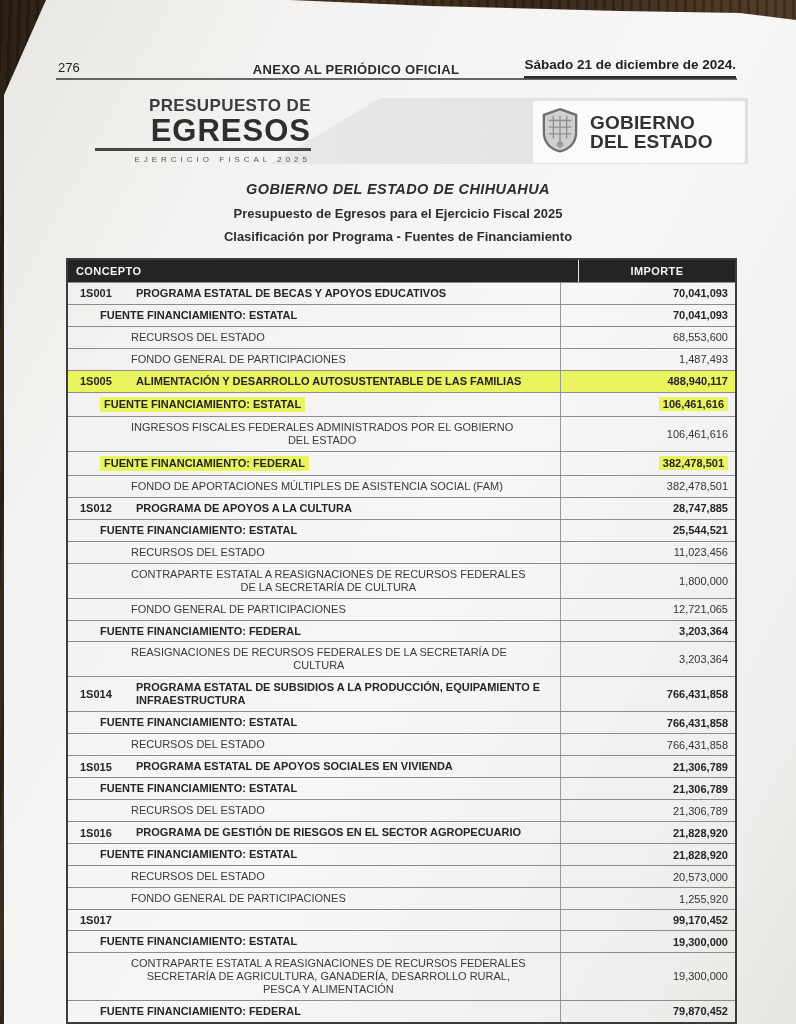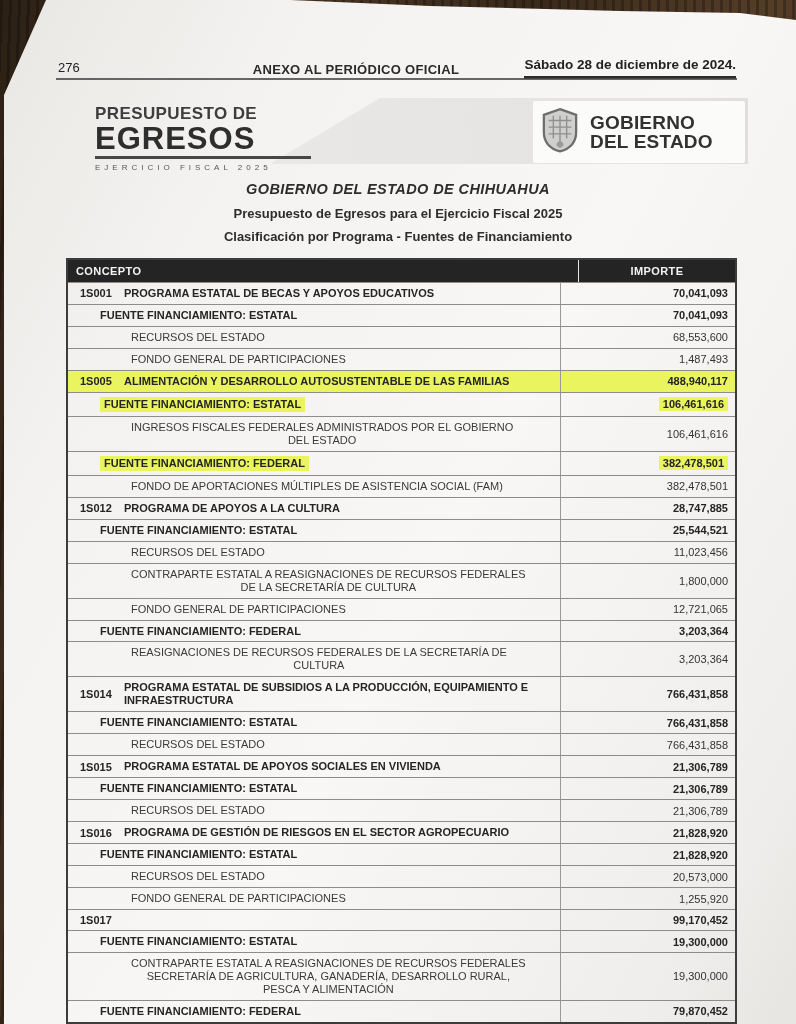--- a/index.html
+++ b/index.html
@@ -18,61 +18,61 @@
   }
   .page-header-rule{position:absolute;left:56px;top:78px;width:681px;height:2px;background:#4c4c4c;opacity:.85;}
   .page-number{position:absolute;left:58px;top:60px;font-size:13px;color:#222;}
   .header-center{position:absolute;left:0;top:62px;width:712px;text-align:center;font-size:13px;font-weight:600;color:#2a2a2a;letter-spacing:.3px;}
   .header-date{position:absolute;right:60px;top:57px;font-size:13.5px;font-weight:600;color:#222;border-bottom:3px solid #2b2b2b;padding-bottom:4px;}
   .gray-band{
     position:absolute;left:270px;top:98px;width:478px;height:66px;
     background:linear-gradient(100deg,rgba(110,110,110,0.08),rgba(110,110,110,0.17));
     clip-path:polygon(110px 0,100% 0,100% 100%,0 100%);
   }
-  .logo-left{position:absolute;left:95px;top:104px;color:#3a3a3a;}
+  .logo-left{position:absolute;left:95px;top:96px;color:#3a3a3a;text-align:right;}
   .logo-left .l1{font-size:17px;font-weight:700;letter-spacing:.4px;color:#3d3d3d;}
   .logo-left .l2{font-size:31px;font-weight:800;letter-spacing:1px;color:#2e2e2e;line-height:.95;}
   .logo-left .rule{width:216px;height:3px;background:#474747;margin-top:3px;}
   .logo-left .l3{font-size:8px;font-weight:400;letter-spacing:4px;color:#565656;margin-top:4px;}
   .logo-right{
     position:absolute;left:533px;top:101px;width:212px;height:62px;background:#fbfbfa;
     display:flex;align-items:center;gap:11px;padding-left:8px;box-sizing:border-box;border-radius:2px;
   }
   .logo-right .shield{flex:none;}
   .logo-right .txt{font-size:19px;font-weight:800;color:#323232;line-height:1.0;letter-spacing:.2px;}
   .title-block{position:absolute;left:0;top:181px;width:796px;text-align:center;color:#2d2d2d;}
   .title-block .t1{font-size:14.5px;font-weight:700;font-style:italic;letter-spacing:.4px;}
   .title-block .t2{font-size:13px;font-weight:700;margin-top:9px;}
   .title-block .t3{font-size:13px;font-weight:700;margin-top:8px;}
   .budget-table{position:absolute;left:66px;top:258px;width:671px;border:2px solid #3c3c3c;box-sizing:border-box;background:transparent;}
   .thead{display:flex;background:#242424;color:#f3f3f3;font-weight:700;font-size:11px;height:22px;line-height:22px;letter-spacing:.4px;}
   .thead .hc{flex:1;padding-left:8px;}
   .thead .hi{width:157px;flex:none;text-align:center;border-left:1px solid #e6e6e6;box-sizing:border-box;}
   .trow{display:flex;border-top:1px solid #8c8c8c;font-size:11px;color:#333;}
   .trow .cell{display:flex;align-items:center;box-sizing:border-box;}
-  .trow .concepto{flex:1;padding:4px 4px 4px 0;}
+  .trow .concepto{flex:1;padding:4px 4px 4px 0;gap:12px;}
   .trow .importe{width:175px;flex:none;border-left:1px solid #999;justify-content:flex-end;padding:4px 7px 4px 0;}
   .trow .label{white-space:pre-line;line-height:1.18;}
   .lvl-program{font-weight:700;color:#252525;}
   .lvl-program .code{flex:none;width:44px;margin-left:12px;}
   .lvl-program .label{flex:1;}
   .lvl-fuente{font-weight:700;color:#252525;}
   .lvl-fuente .label{margin-left:32px;}
   .lvl-detail .label{margin-left:63px;color:#3a3a3a;text-align:center;}
   .hl{background:var(--hl,#eaf45f);padding:1px 4px;box-decoration-break:clone;}
   .hl-row .cell{background:var(--hl,#eaf45f);}
 </style>
 </head>
 <body>
 
 <div class="paper"></div>
 
 <div class="page-number">276</div>
 <div class="header-center">ANEXO AL PERIÓDICO OFICIAL</div>
-<div class="header-date">Sábado 28 de diciembre de 2024.</div>
+<div class="header-date">Sábado 21 de diciembre de 2024.</div>
 <div class="page-header-rule"></div>
 
 <div class="gray-band"></div>
 
 <div class="logo-left">
   <div class="l1">PRESUPUESTO DE</div>
   <div class="l2">EGRESOS</div>
   <div class="rule"></div>
   <div class="l3">EJERCICIO FISCAL 2025</div>
 </div>

